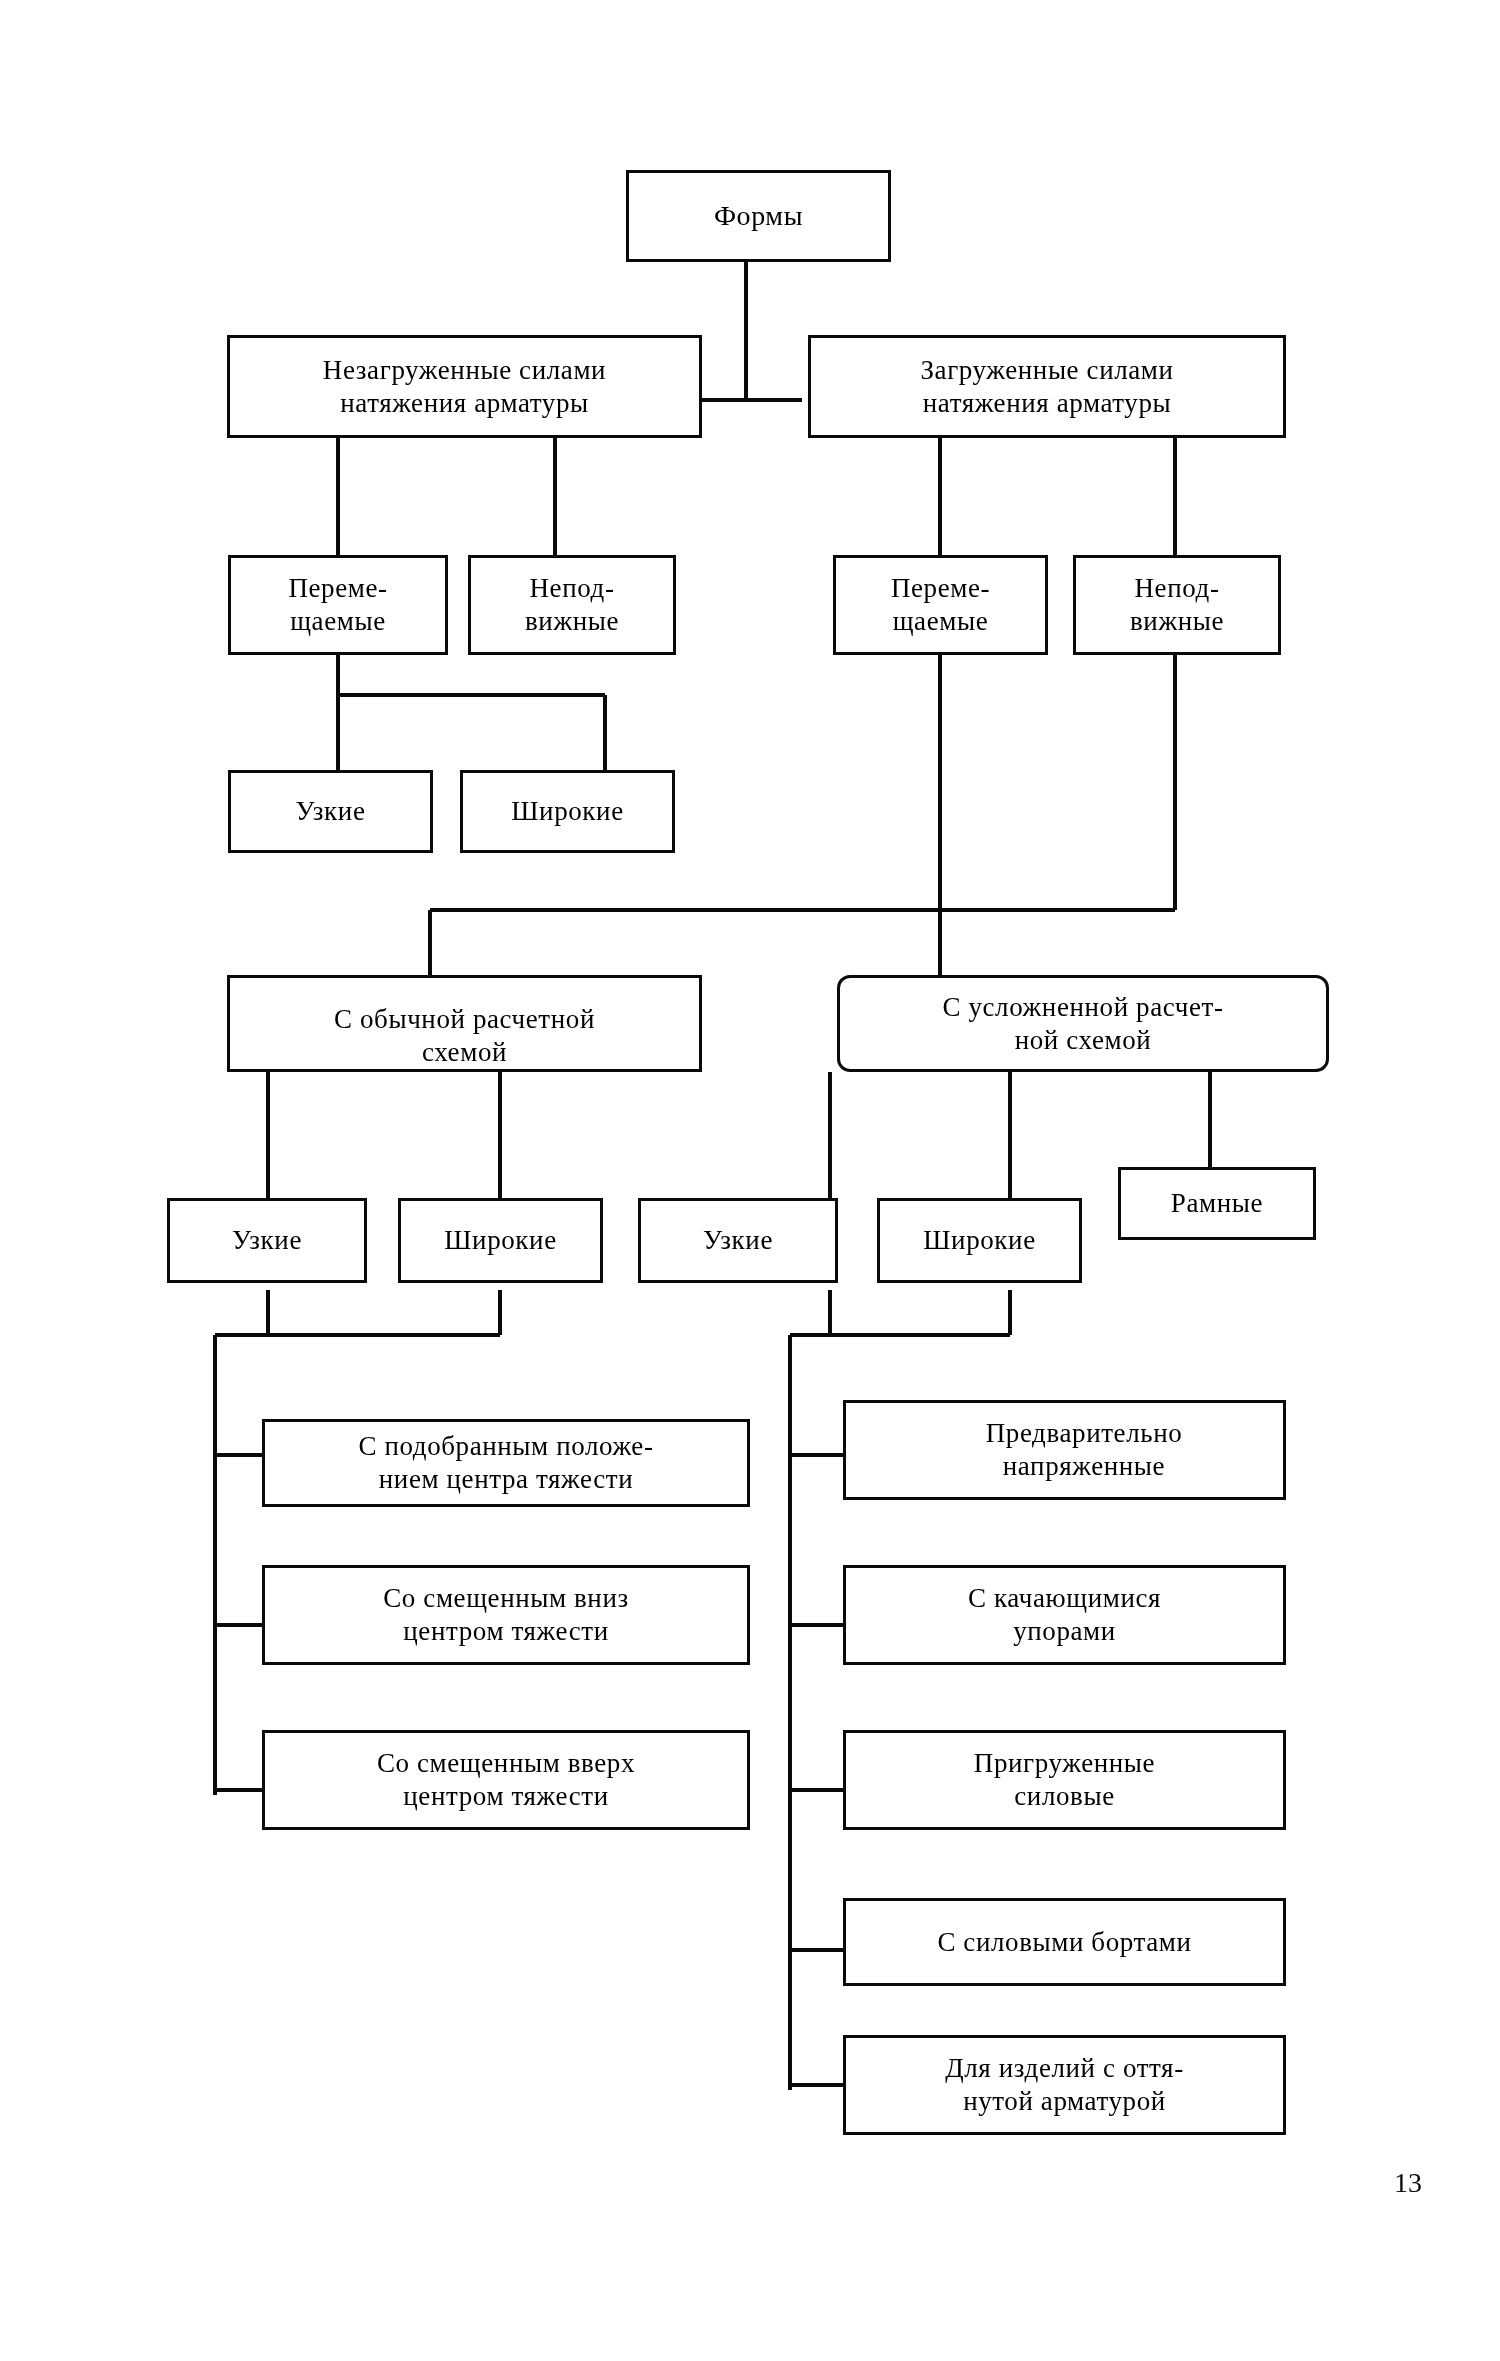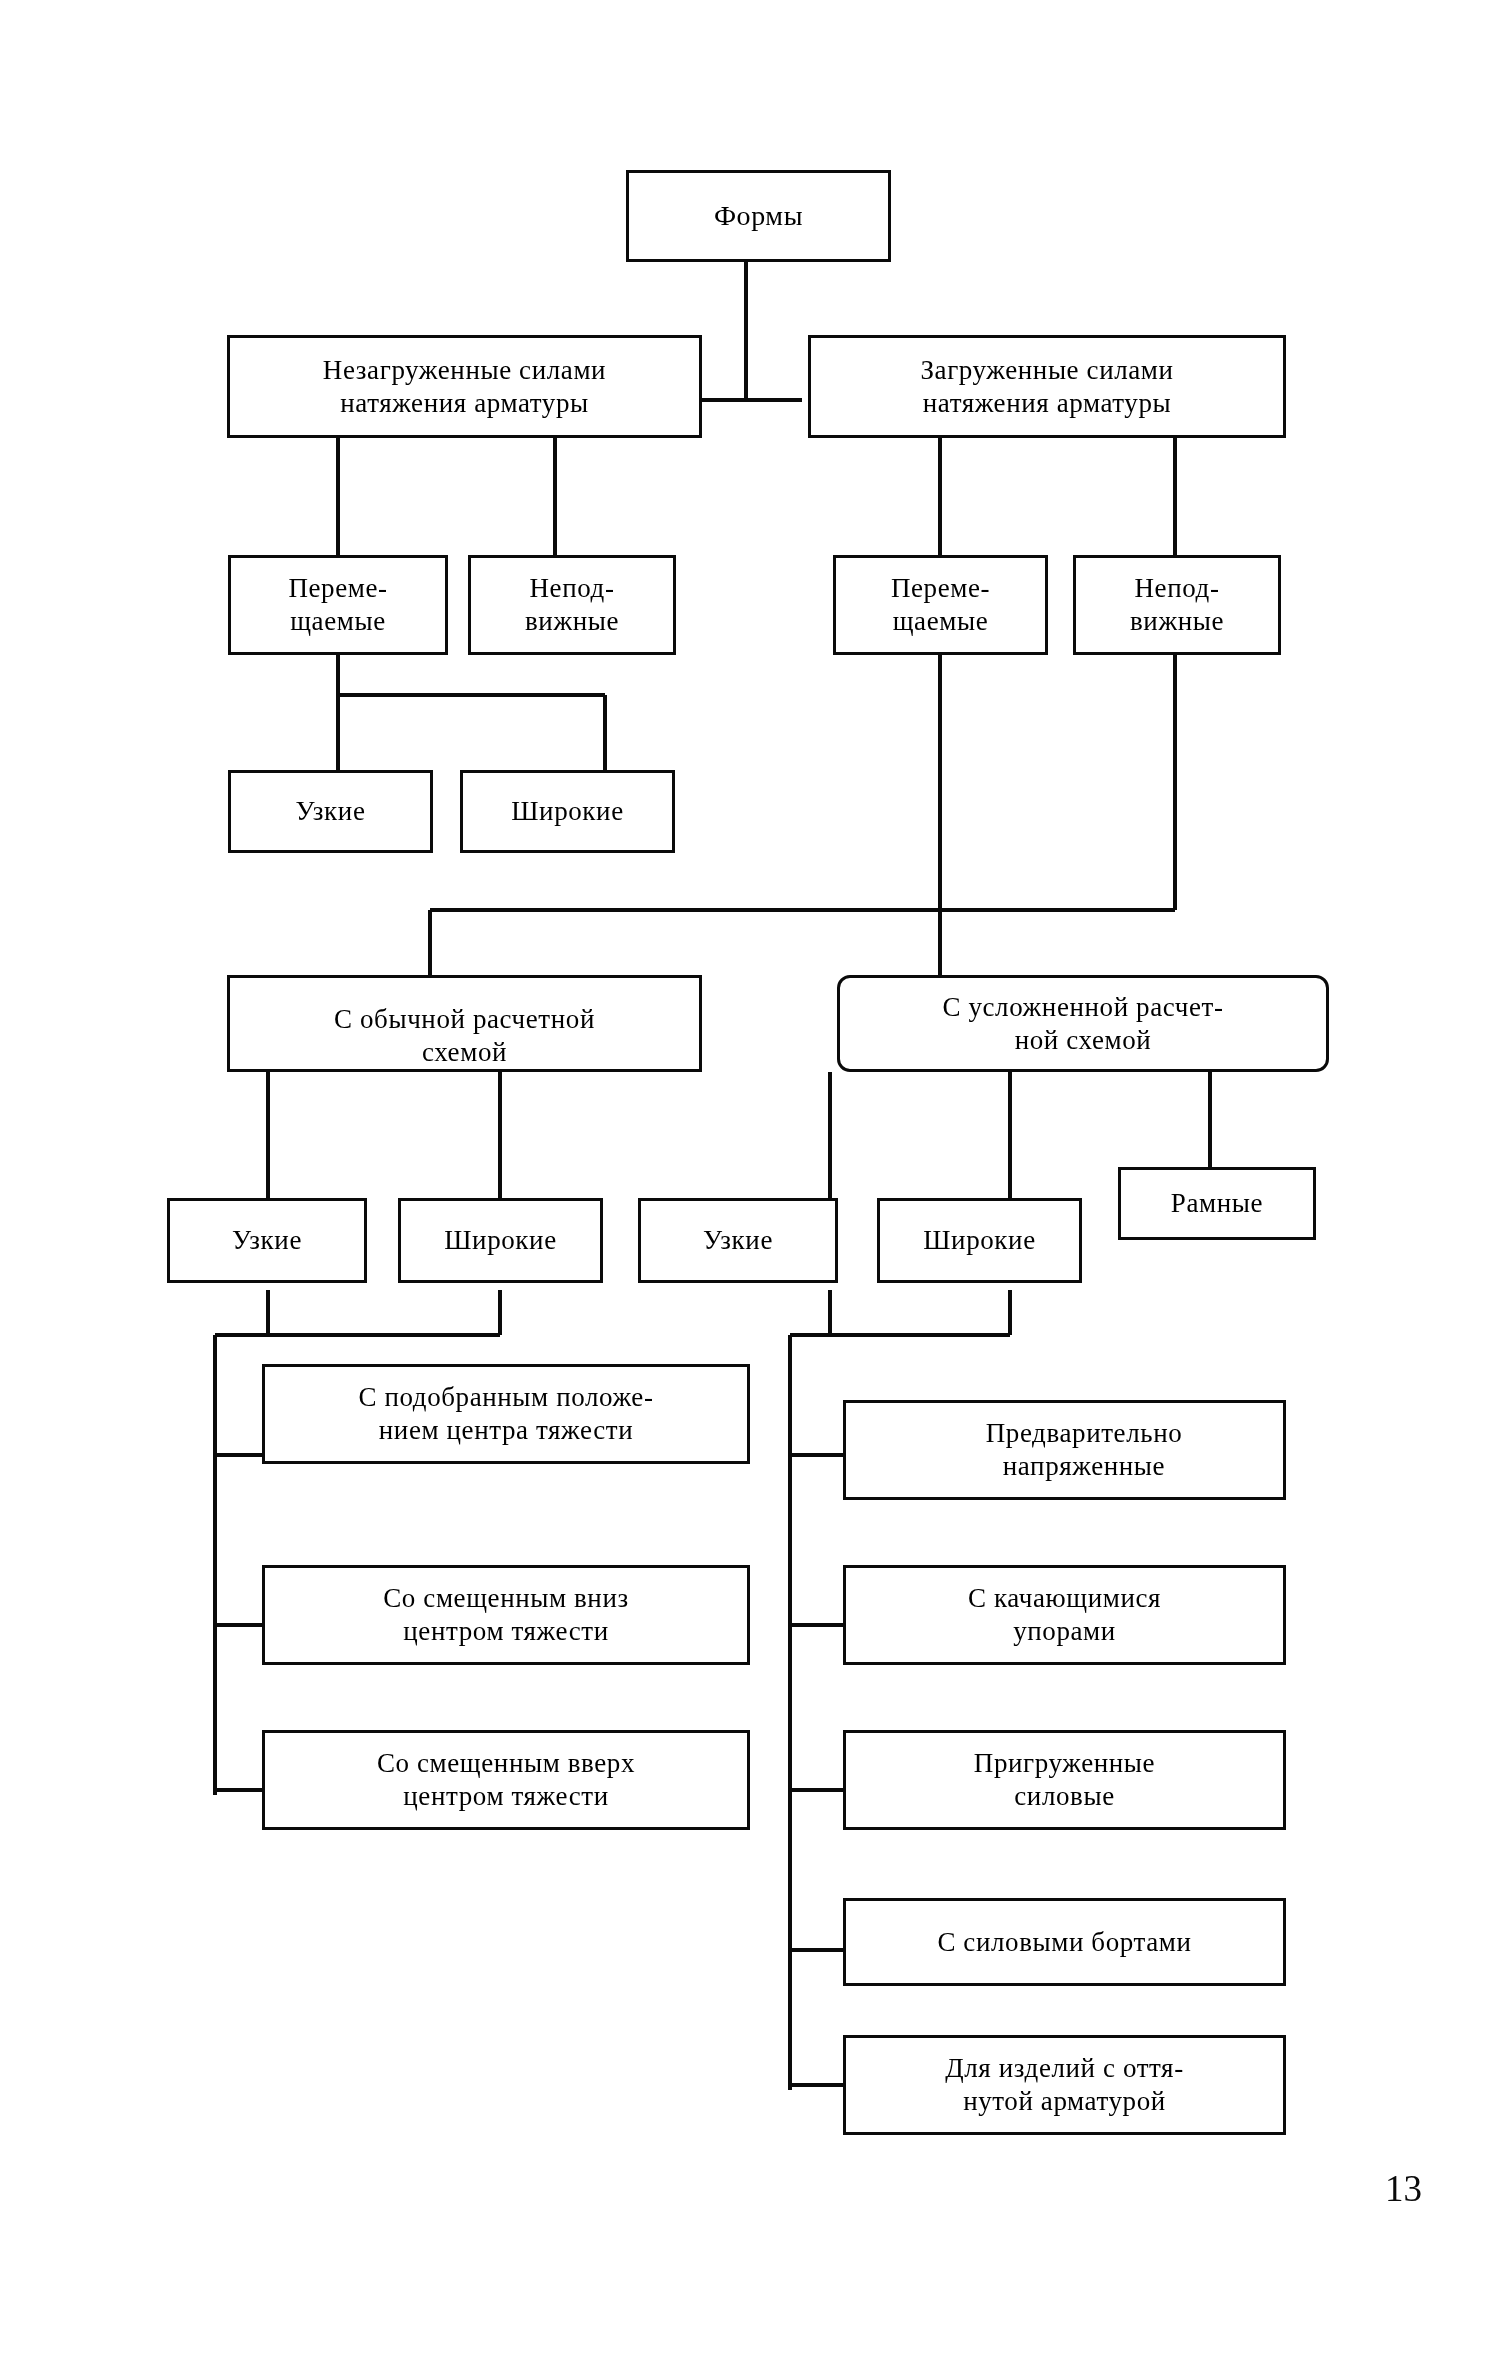--- a/index.html
+++ b/index.html
@@ -37,21 +37,21 @@
     letter-spacing: 0.6px;
     padding: 0 6px;
     font-size: 27px;
   }
   .node.lg { font-size: 28px; }
   .node .txt { white-space: pre-line; display: block; width: 100%; }
   #page-number {
     position: absolute;
     right: 78px;
     top: 2167px;
-    font-size: 37px;
+    font-size: 28px;
     color: #0a0a0a;
     font-family: "Liberation Serif", "DejaVu Serif", serif;
   }
 </style>
 </head>
 <body>
 
 <div id="page">
 
   <svg id="lines" viewBox="0 0 1500 2361" width="1500" height="2361" xmlns="http://www.w3.org/2000/svg">
@@ -165,21 +165,21 @@
   <div class="node" style="left:638px; top:1198px; width:200px; height:85px;">
     <span class="txt">Узкие</span>
   </div>
   <div class="node" style="left:877px; top:1198px; width:205px; height:85px;">
     <span class="txt">Широкие</span>
   </div>
   <div class="node" style="left:1118px; top:1167px; width:198px; height:73px;">
     <span class="txt">Рамные</span>
   </div>
 
-  <div class="node" style="left:262px; top:1364px; width:488px; height:100px;">
+  <div class="node" style="left:262px; top:1419px; width:488px; height:88px;">
     <span class="txt">С подобранным положе-
 нием центра тяжести</span>
   </div>
   <div class="node" style="left:262px; top:1565px; width:488px; height:100px;">
     <span class="txt">Со смещенным вниз
 центром тяжести</span>
   </div>
   <div class="node" style="left:262px; top:1730px; width:488px; height:100px;">
     <span class="txt">Со смещенным вверх
 центром тяжести</span>

